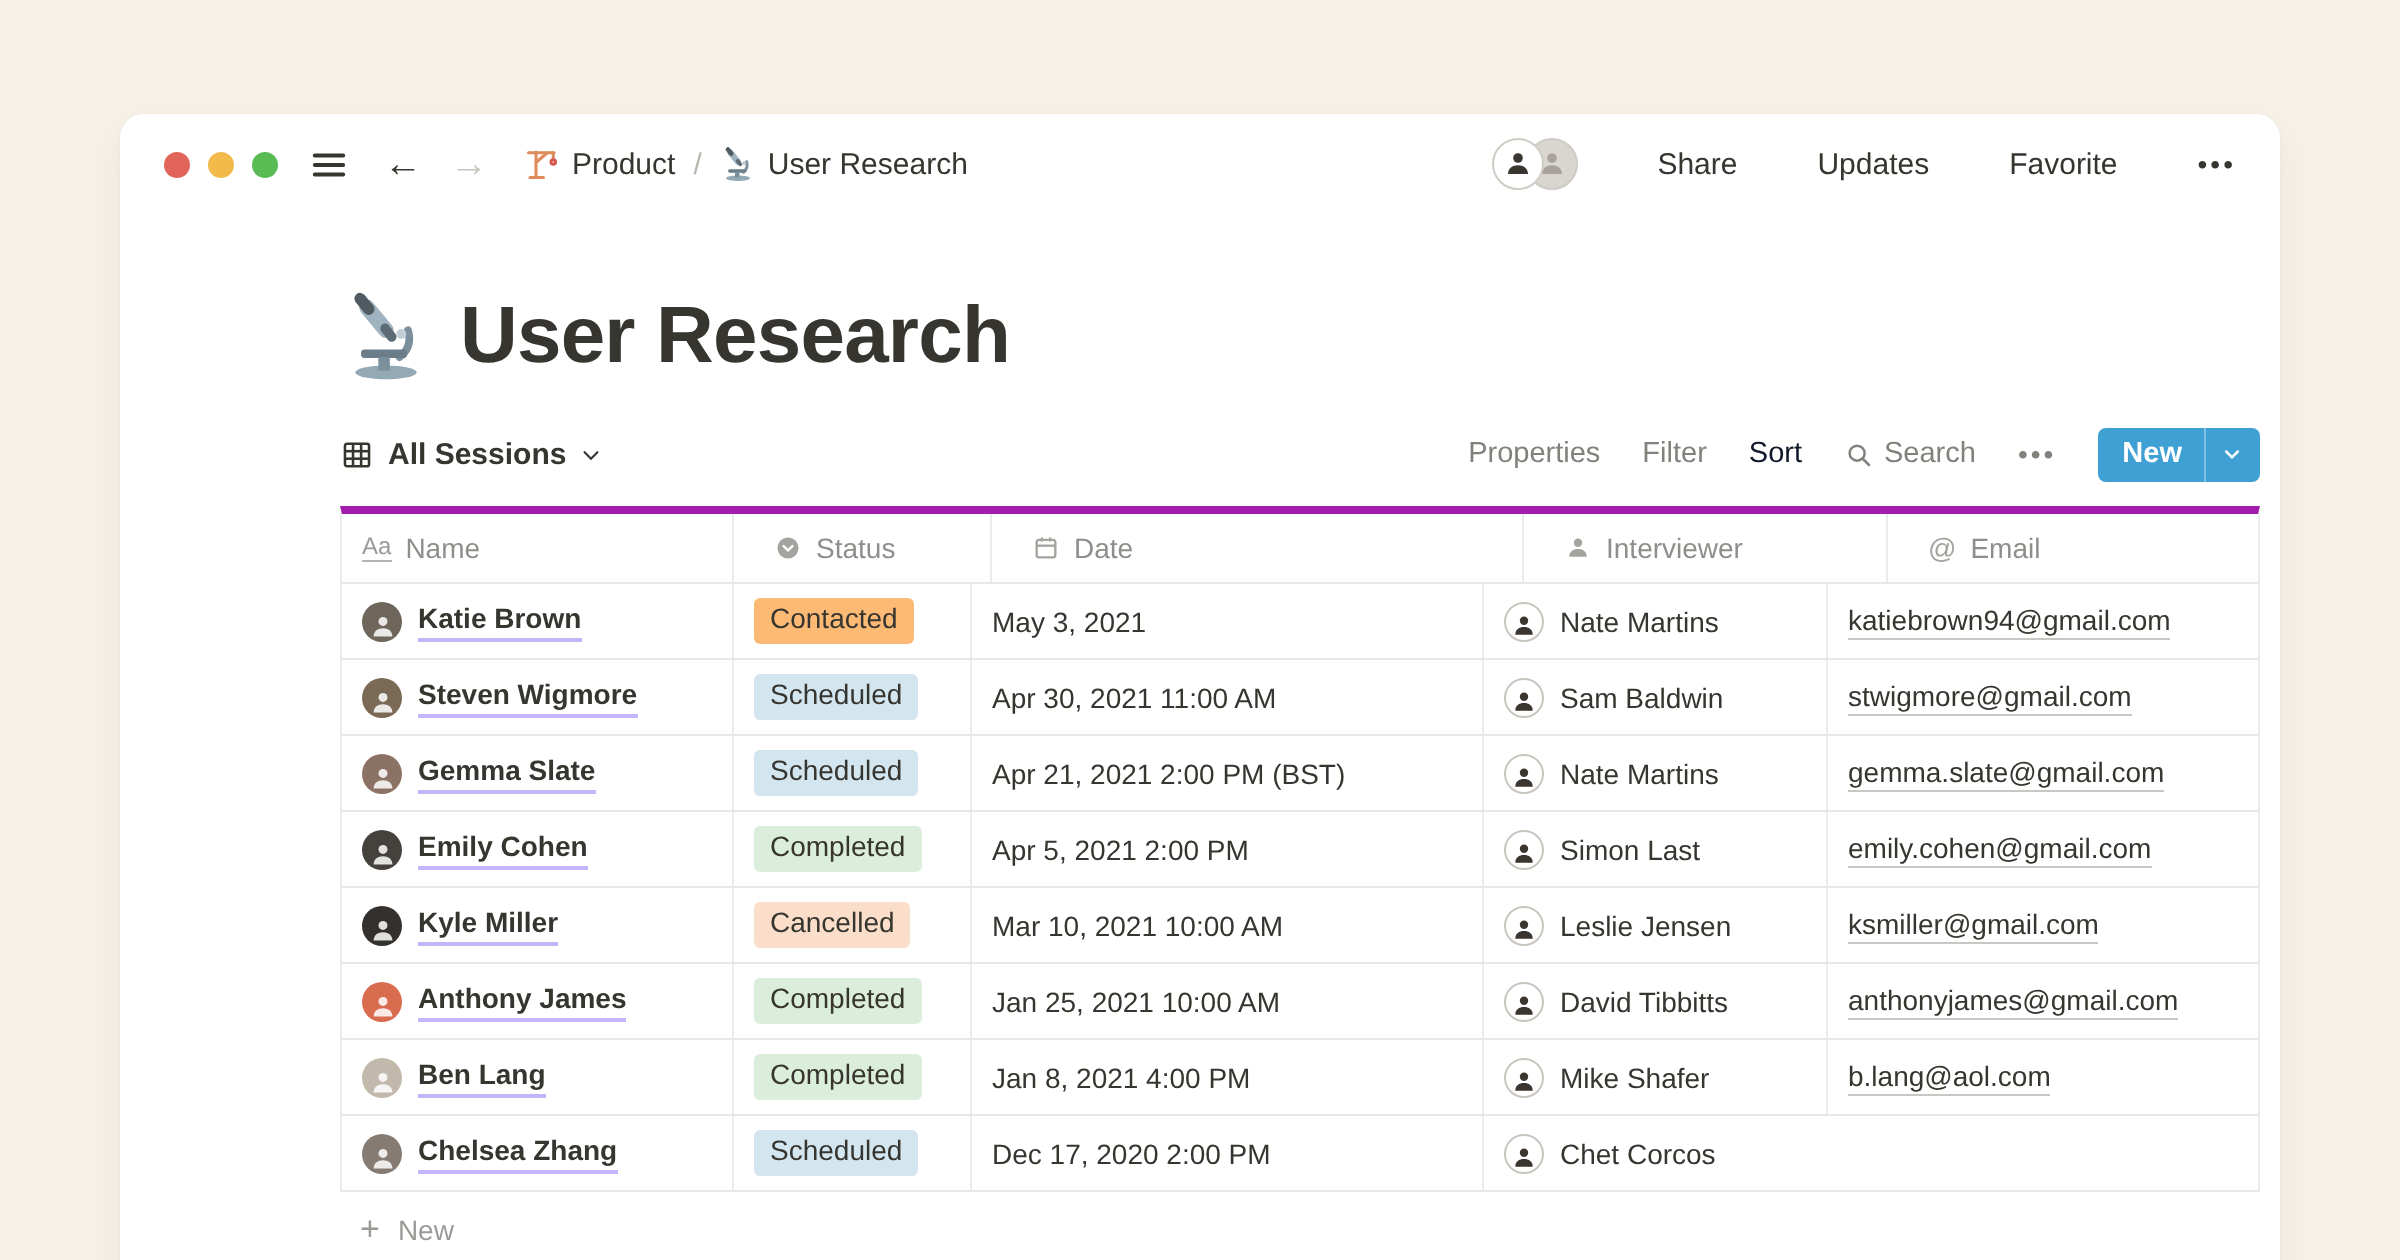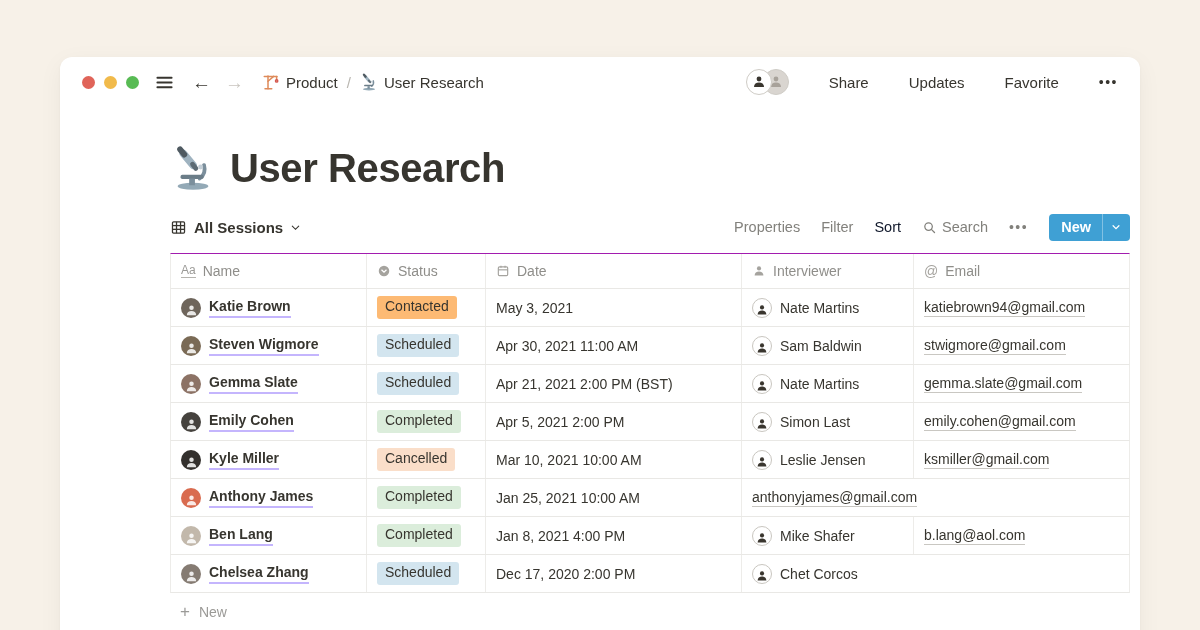--- a/index.html
+++ b/index.html
@@ -50,21 +50,21 @@
   .search-tool { display:flex; align-items:center; gap:5px; cursor:pointer; }
   .new-btn { display:flex; align-items:center; background:#3FA0D4; border-radius:4px; color:#fff; font-weight:600; font-size:14.5px; cursor:pointer; overflow:hidden; }
   .new-btn .label { padding:5px 11px 6px 12px; }
   .new-btn .split { width:1px; align-self:stretch; background:rgba(255,255,255,0.35); }
   .new-btn .chev { padding:5px 9px 6px 8px; display:flex; align-items:center; }
   
   .table { margin-top:10px; font-size:14px; }
   .trow { display:grid; grid-template-columns:196px 119px 256px 172px 217px; border-bottom:1px solid #E9E8E5; border-left:1px solid #EDECE9; border-right:1px solid #EDECE9; }
   .trow > div { border-right:1px solid #EDECE9; display:flex; align-items:center; padding:0 10px; min-height:37px; }
   .trow > div:last-child { border-right:none; }
-  .thead { border-top:1px solid #a21caf; color:#8F8E8A; }
+  .thead { border-top:4px solid #a21caf; color:#8F8E8A;gap:10px; }
   .thead > div { gap:7px; min-height:34px; }
   .aa-glyph { font-size:12px; font-weight:500; border-bottom:1px solid #B5B3AE; line-height:1.15; color:#9B9A97; }
   .name-cell { gap:8px; cursor:pointer; }
   .avatar { width:20px; height:20px; min-width:20px; border-radius:50%; display:flex; align-items:flex-end; justify-content:center; overflow:hidden; }
   .pname { font-weight:600; border-bottom:2px solid #c4b5fd; line-height:1.35; cursor:pointer; }
   .badge { padding:2px 8px 3px; border-radius:3px; line-height:1.25; white-space:nowrap; }
   .badge-gray { background:#fdba74; } .badge-blue { background:#D3E5EF; }
   .badge-green { background:#DBEDDB; } .badge-orange { background:#FADEC9; }
   .iv-cell { gap:8px; }
   .iv-avatar { width:20px; height:20px; min-width:20px; border-radius:50%; background:#fff; border:1px solid #C9C6C0; display:flex; align-items:flex-end; justify-content:center; overflow:hidden; }
@@ -399,20 +399,28 @@
               </svg>
             </span>
           <span class="pname">Anthony James</span>
         </div>
         <div>
             <span class="badge badge-green">Completed</span>
           </div>
         <div>
             <span>Jan 25, 2021 10:00 AM</span>
           </div>
+        <div class="iv-cell">
+          <span class="iv-avatar">
+              <svg width="14" height="14" viewBox="0 0 24 24" fill="#3A362F">
+                <use href="#person-fill"></use>
+              </svg>
+            </span>
+          <span>David Tibbitts</span>
+        </div>
         <div>
             <span class="email">anthonyjames@gmail.com</span>
           </div>
       </div>
 
       <div class="trow">
         <div class="name-cell">
           <span class="avatar" style="background:#C2B8AB">
               <svg width="15" height="15" viewBox="0 0 24 24" fill="rgba(255,255,255,0.85)">
                 <use href="#person-fill"></use>

